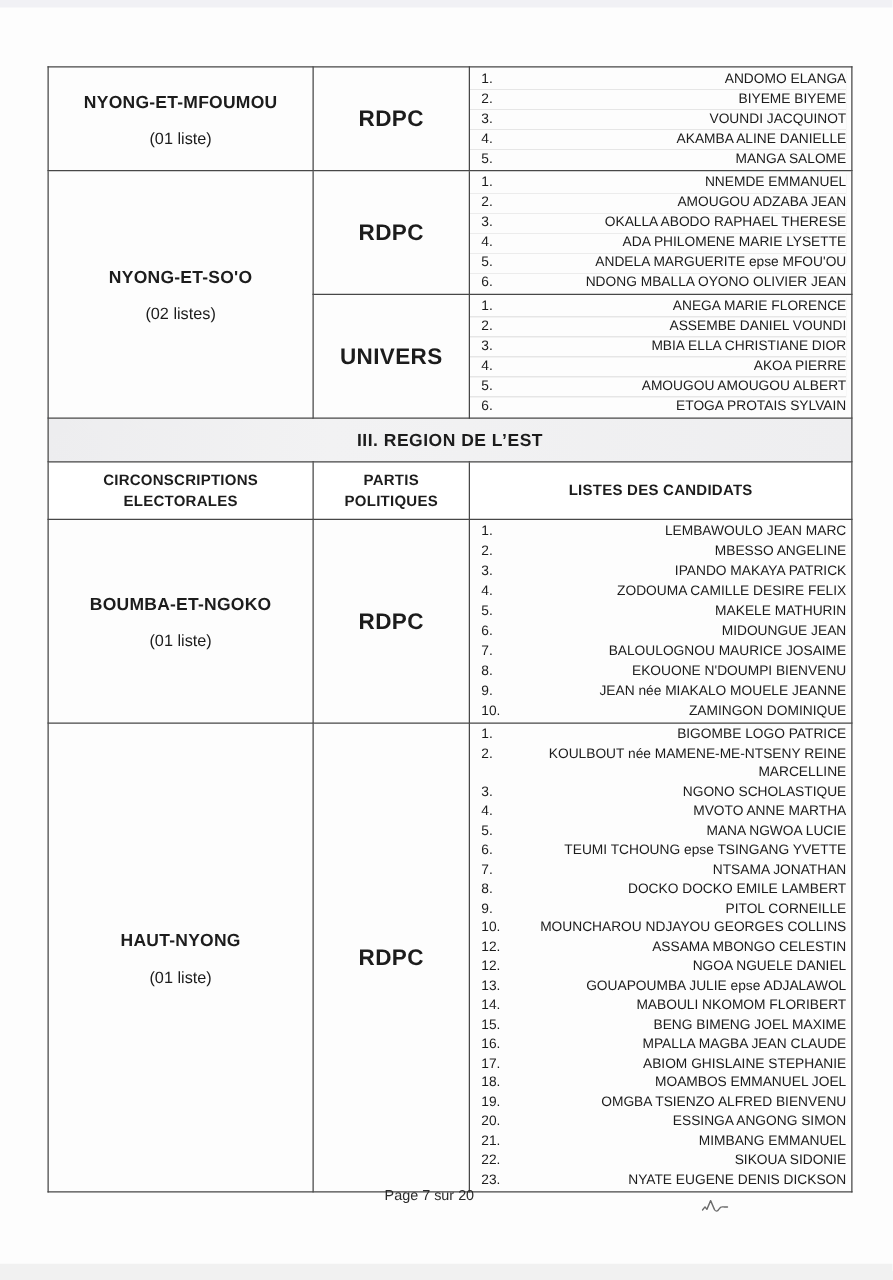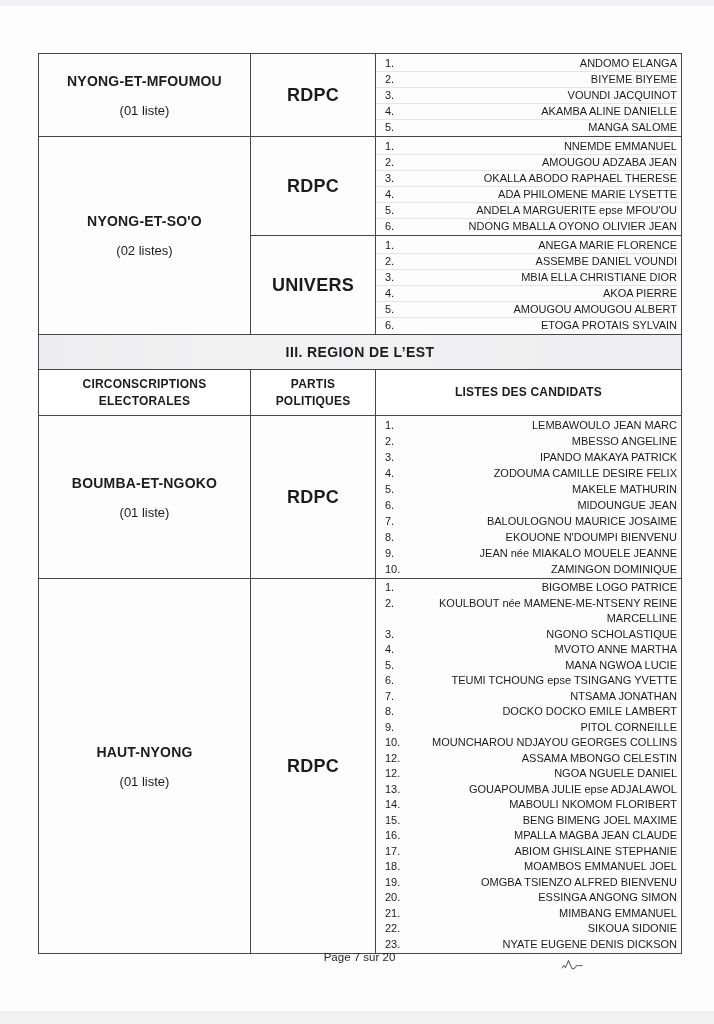--- a/index.html
+++ b/index.html
@@ -65,21 +65,21 @@
     margin-top: 44px;
   }
   tr.colhead th {
     font-size: 12px; font-weight: bold;
     text-align: center; vertical-align: middle;
     white-space: pre-line; line-height: 1.35;
     height: 45px; letter-spacing: .2px;
     background: #fff;
   }
   .footer {
-    position: absolute; left: 38px; top: 951px; width: 643px;
+    position: absolute; left: 22px; top: 951px; width: 643px;
     text-align: center; font-size: 11.5px; color: #2a2a2a;
   }
   .squiggle {
     position: absolute; left: 561px; top: 957px;
   }
 </style>
 </head>
 <body>
 
 <div class="scan-strip-top"></div>

